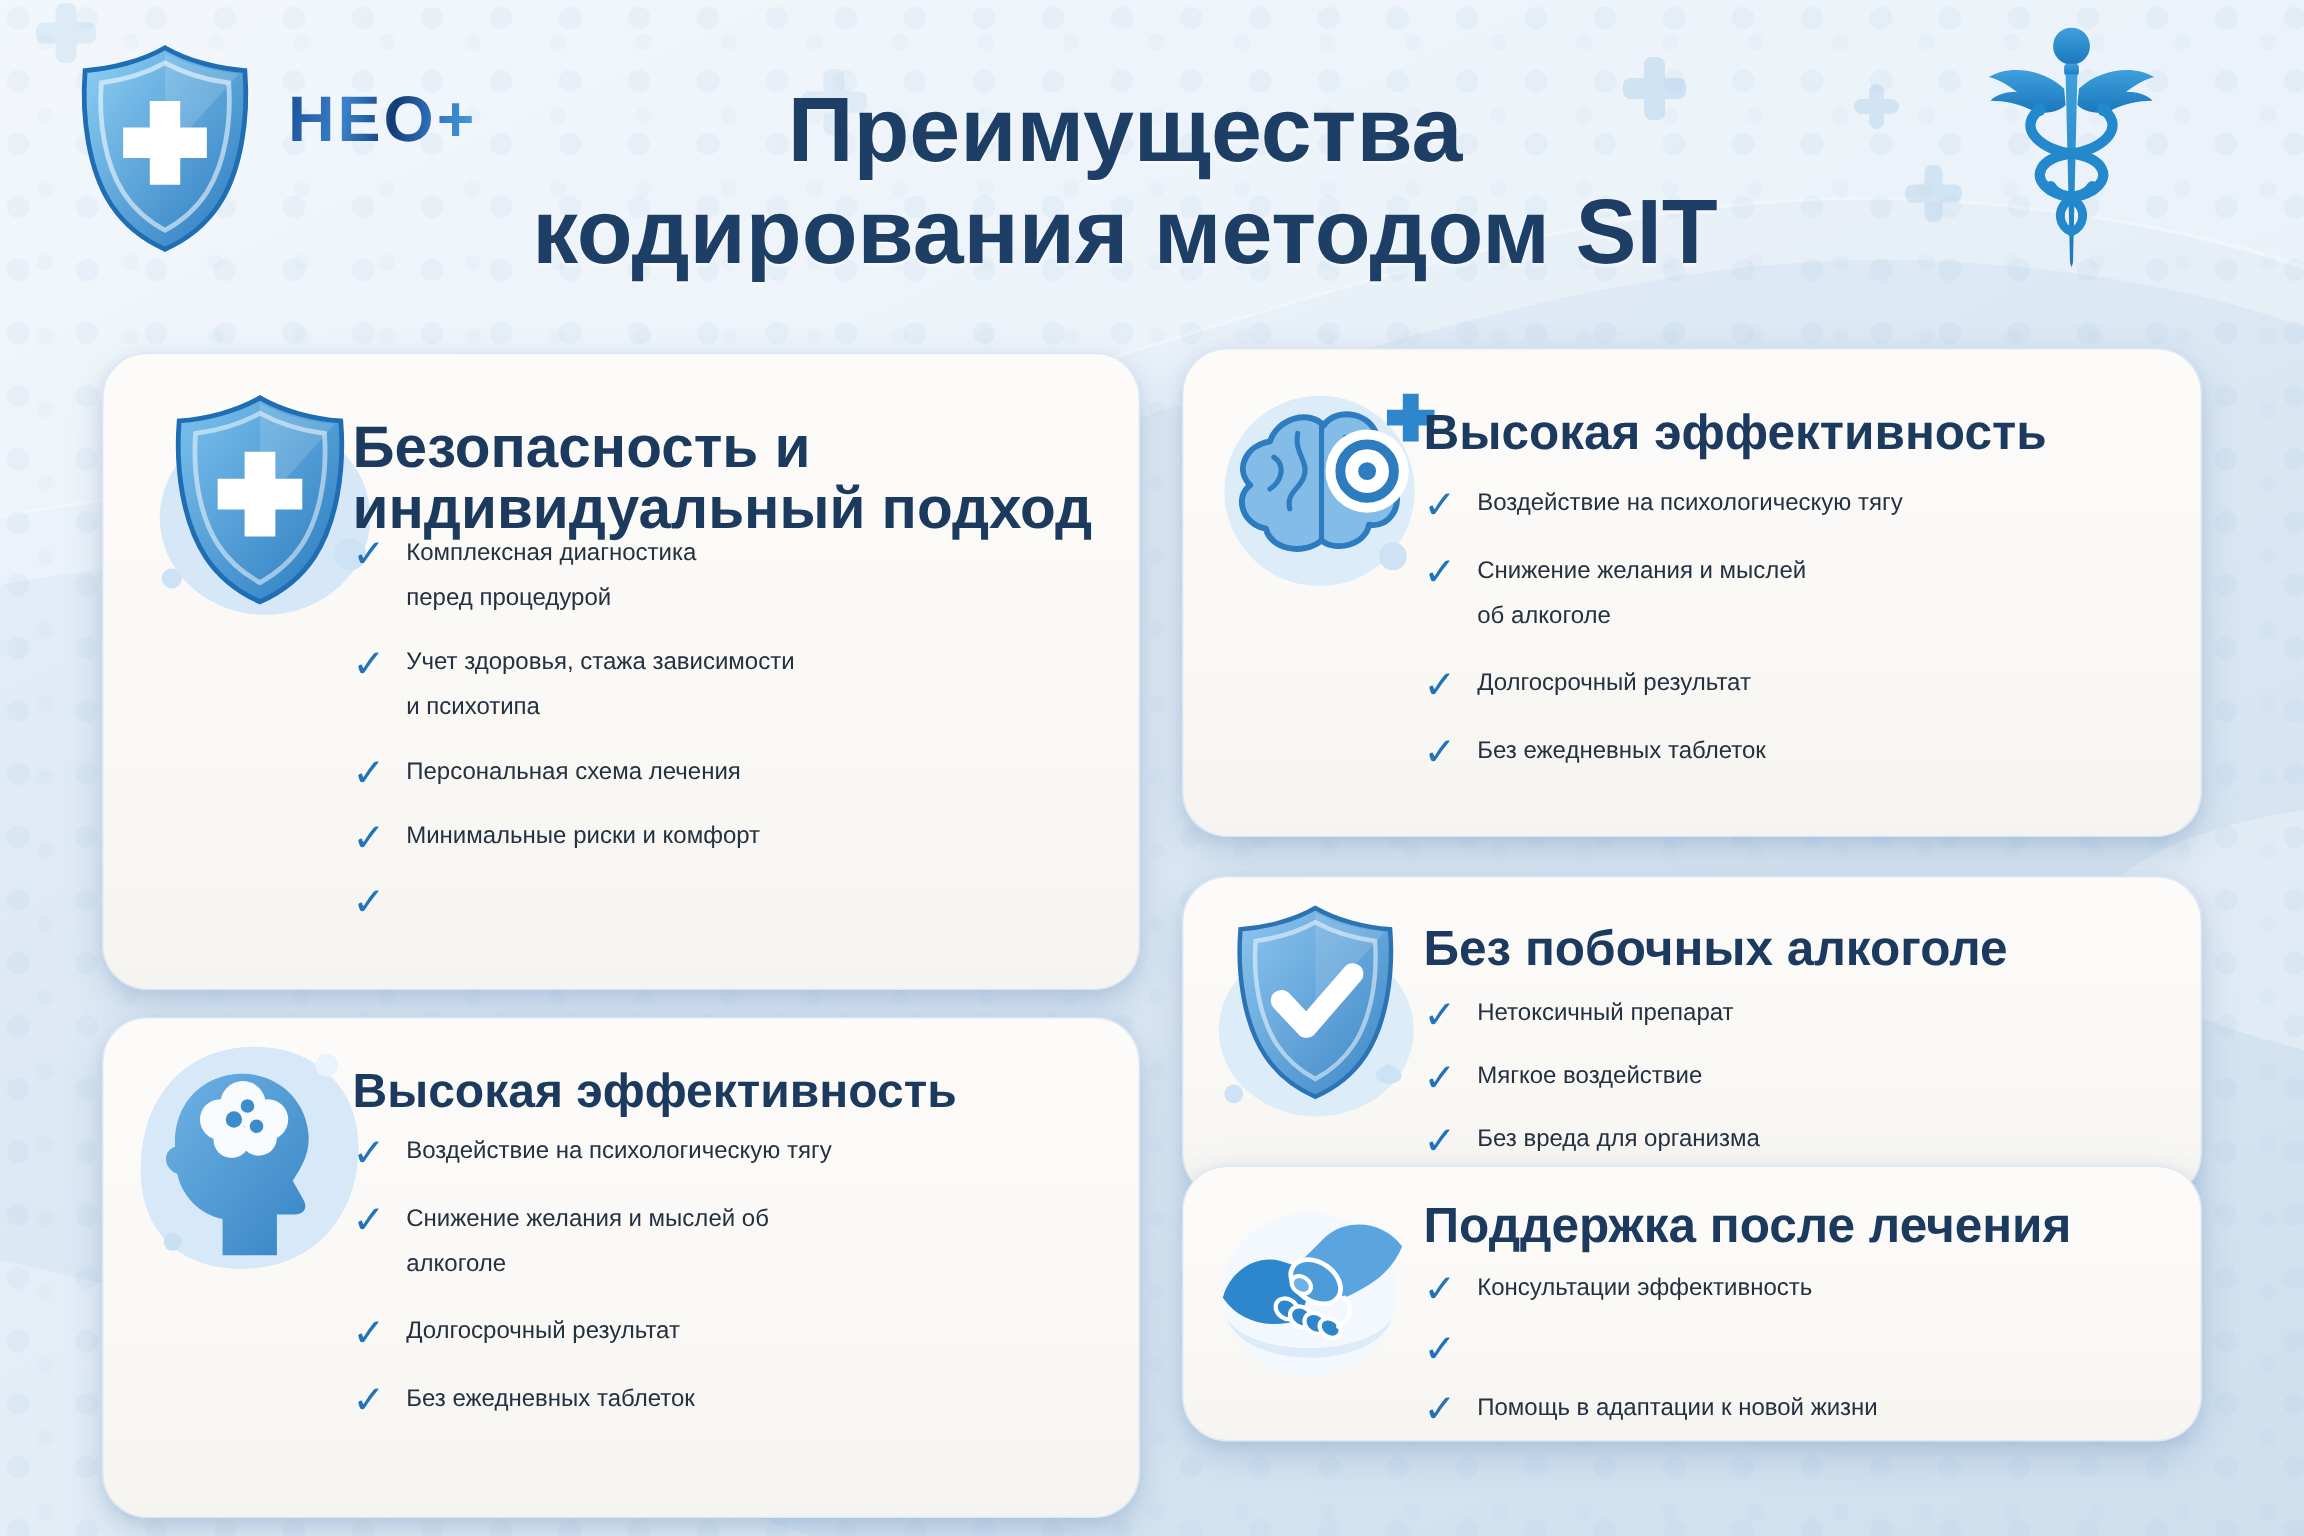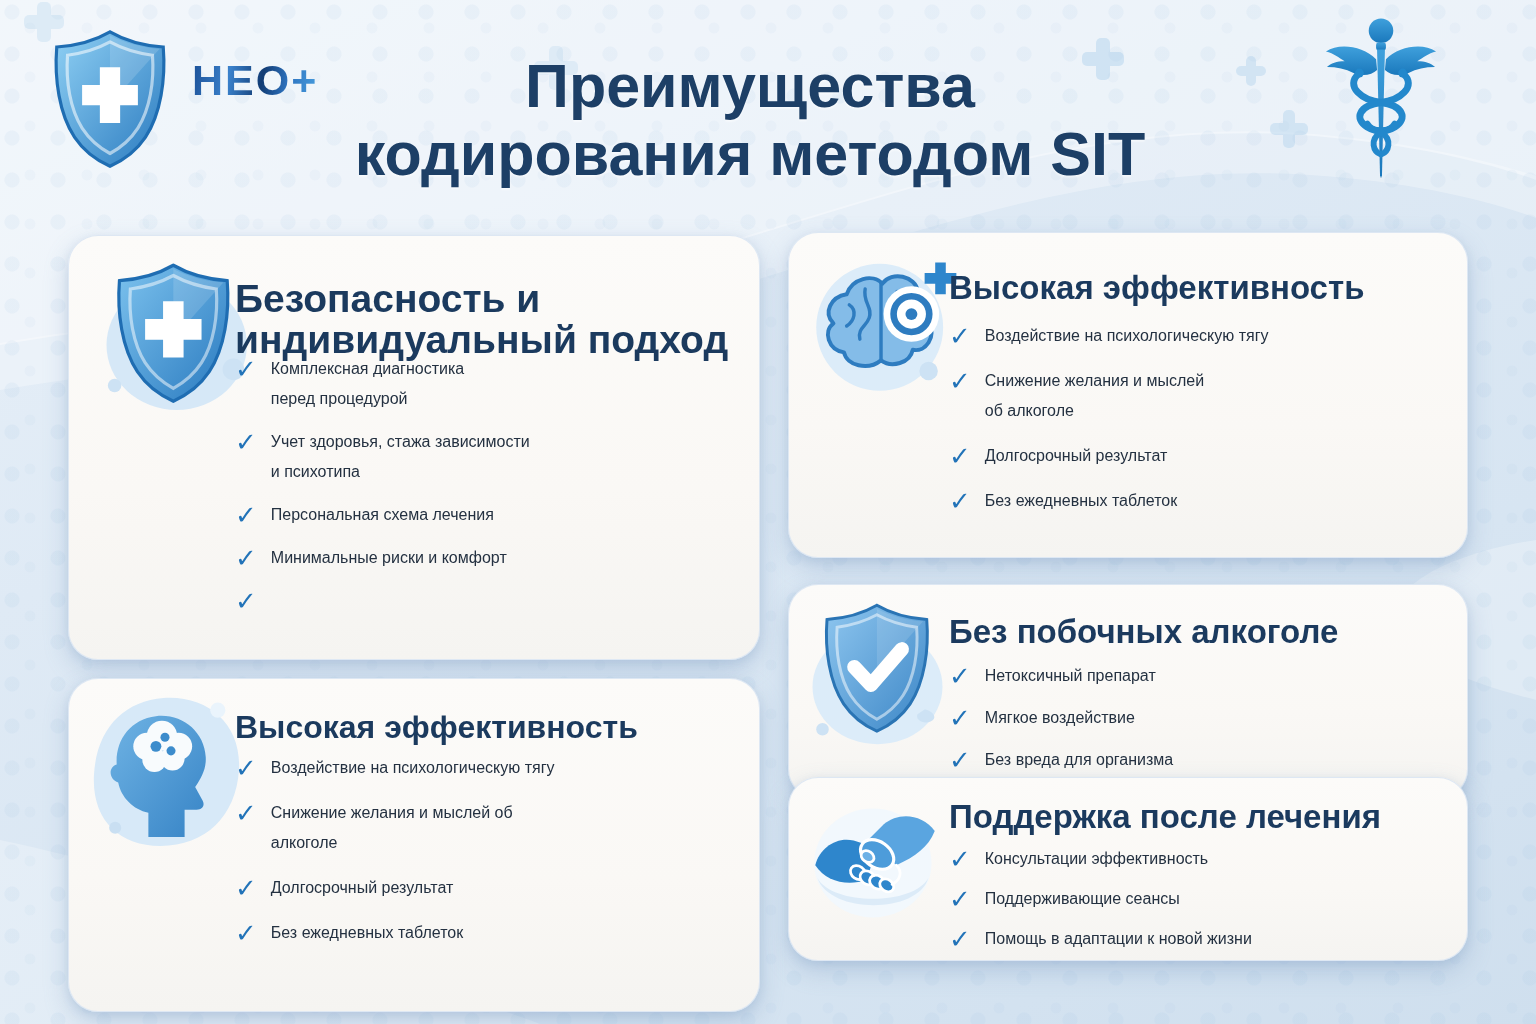--- a/index.html
+++ b/index.html
@@ -327,21 +327,20 @@
       <path d="M80 58 C86 64 84 72 76 76" fill="none" stroke="#ffffff" stroke-width="2.6" stroke-linecap="round"></path>
     </svg>
     <h2 class="ctitle">Поддержка после лечения</h2>
     <div class="items">
       <div class="item">
           <span class="chk">✓</span>
           <span class="txt">Консультации эффективность</span>
         </div>
       <div class="item">
           <span class="chk">✓</span>
-          <span class="txt">Поддерживающие сеансы</span>
         </div>
       <div class="item">
           <span class="chk">✓</span>
           <span class="txt">Помощь в адаптации к новой жизни</span>
         </div>
     </div>
   </section>
 
 </div>
 

